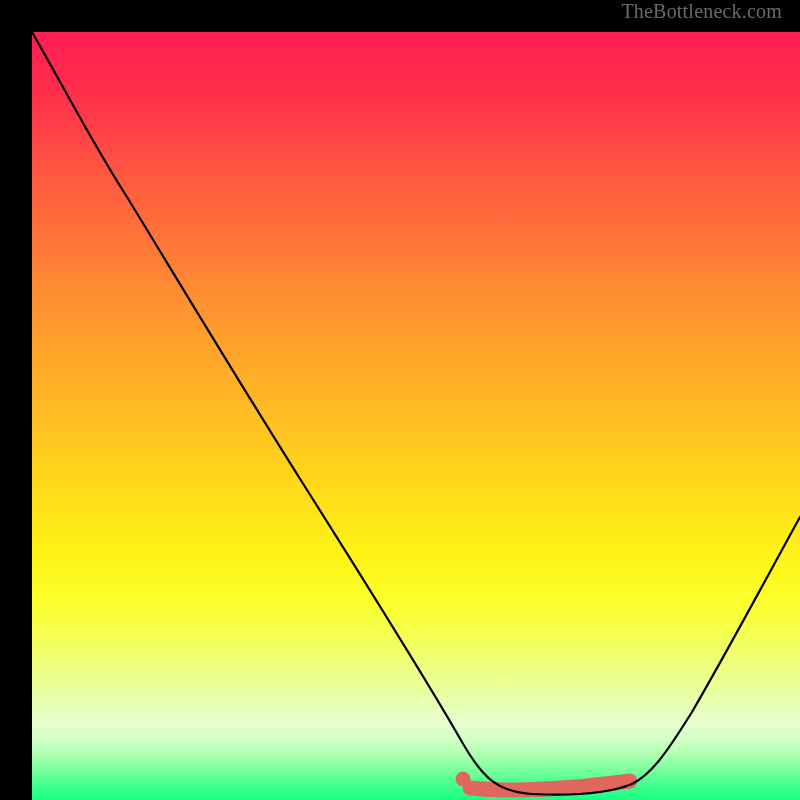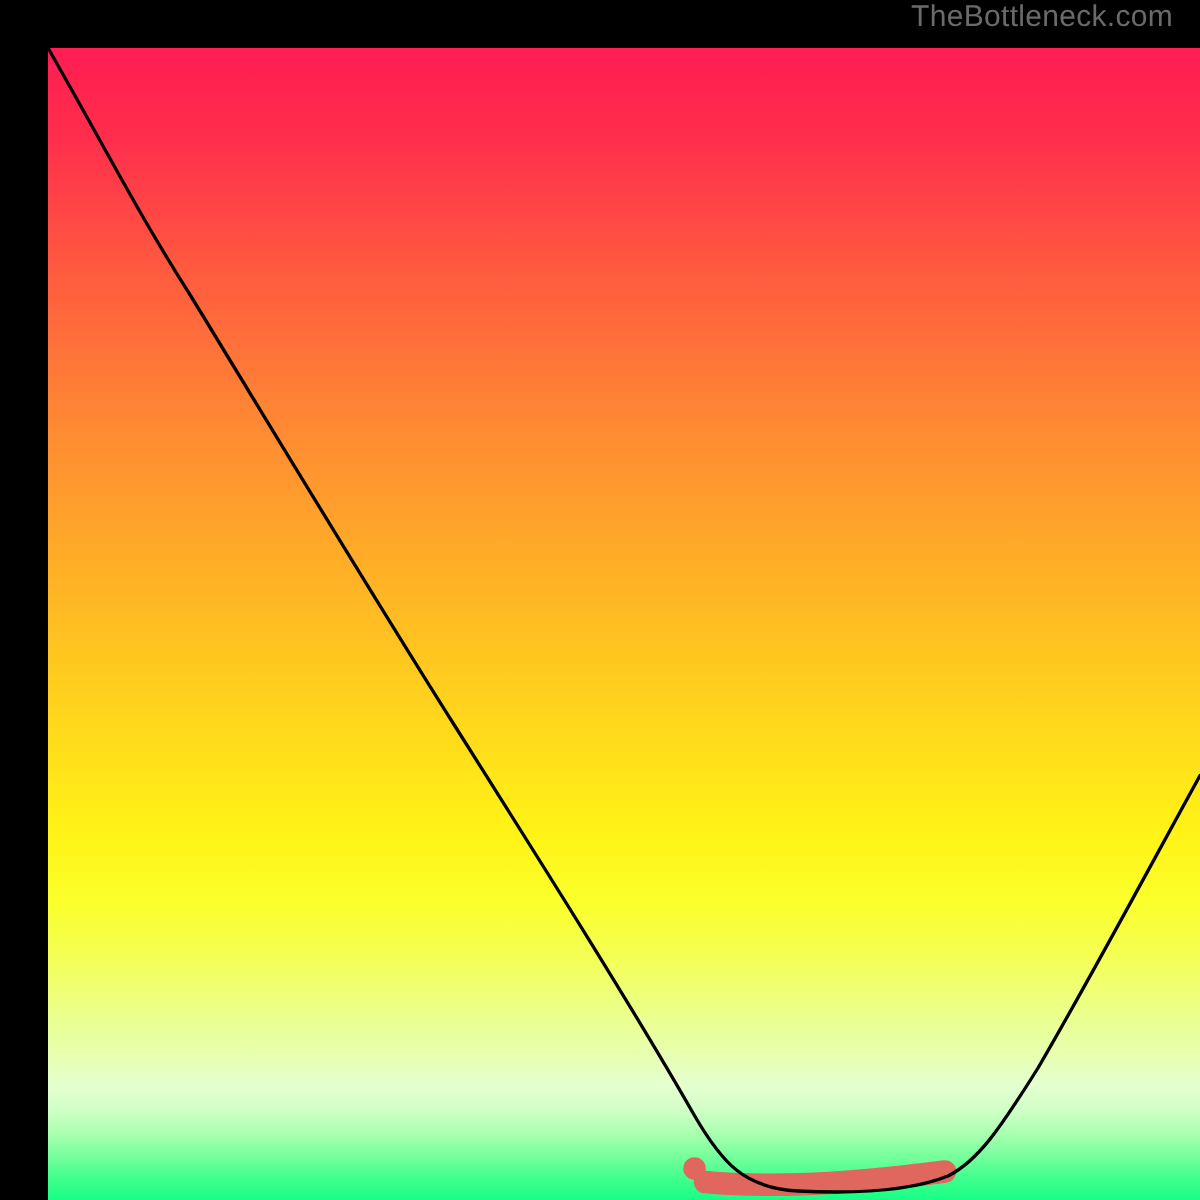--- a/index.html
+++ b/index.html
@@ -53,20 +53,21 @@
   }
   .watermark {
     position: absolute;
     top: 0px;
     right: 18px;
     color: #6a6a6a;
     font-size: 20px;
     letter-spacing: 0.2px;
     font-weight: 400;
     z-index: 10;
+    font-family: Liberation Serif, serif;
   }
   svg.curves {
     position: absolute;
     left: 0; top: 0;
     width: 768px;
     height: 768px;
     z-index: 5;
   }
   .curve-line {
     fill: none;

